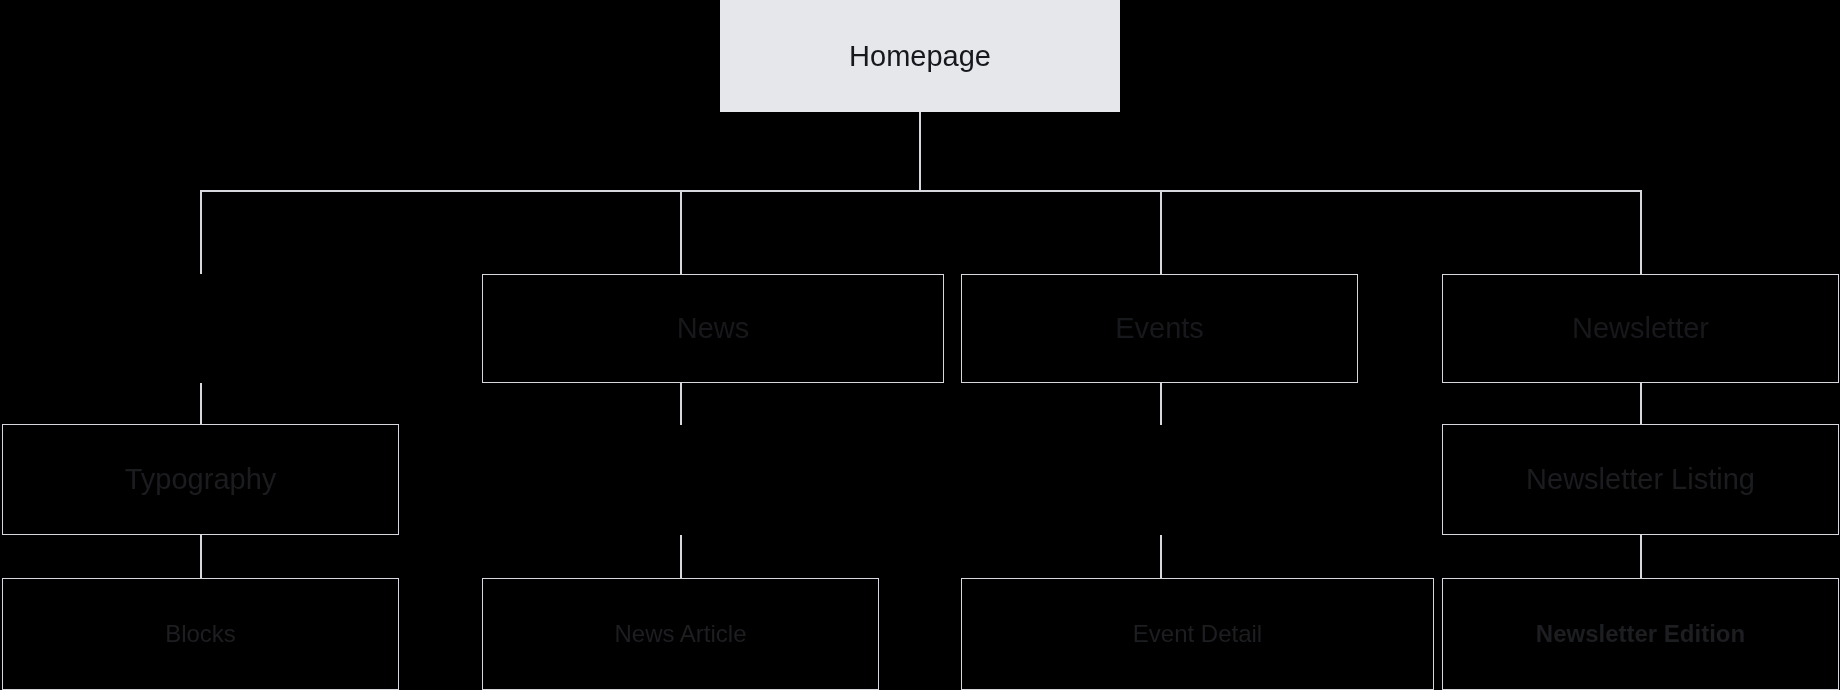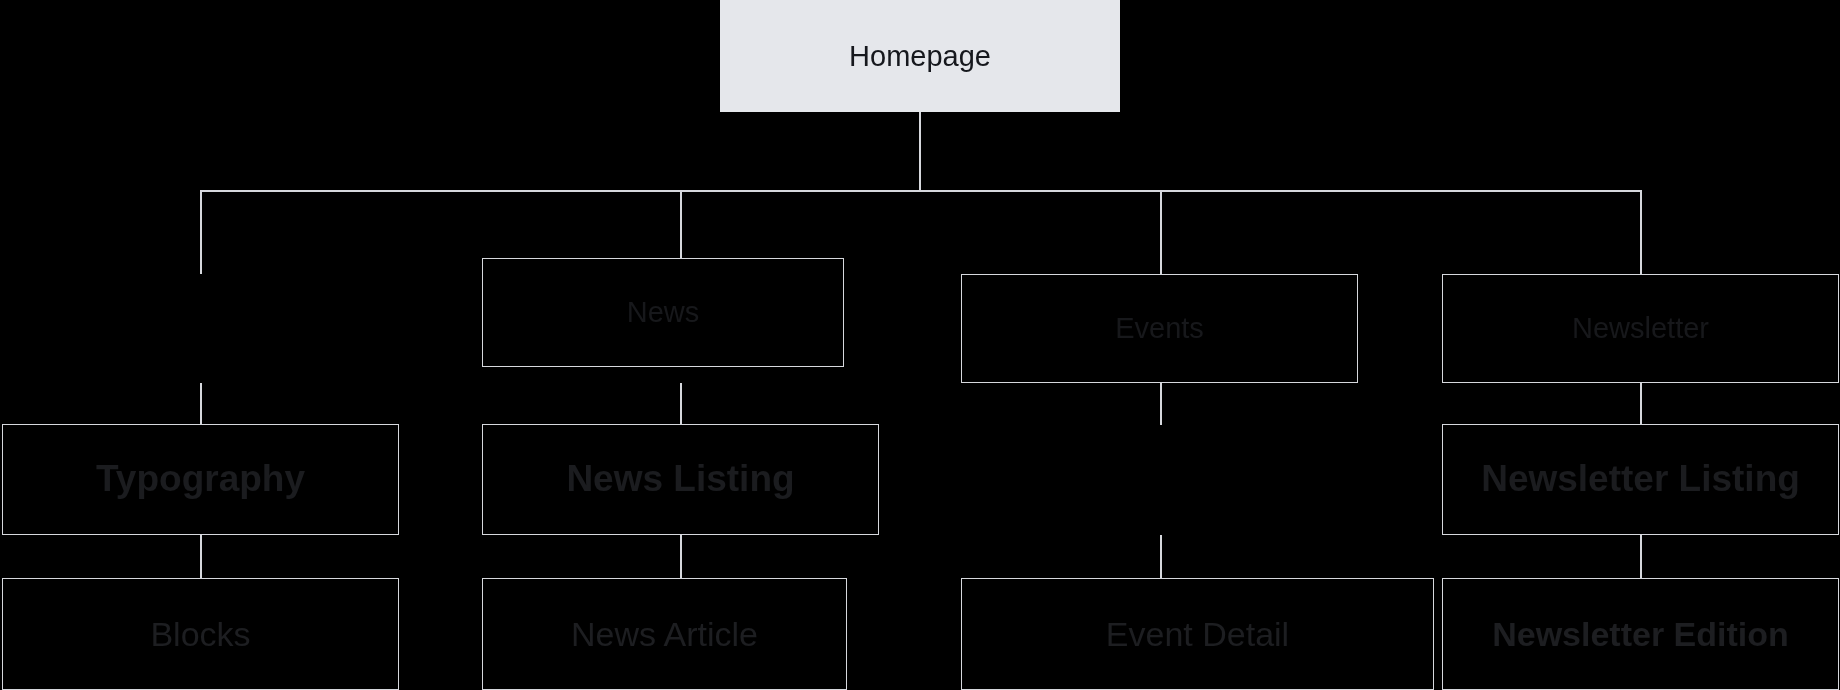--- a/index.html
+++ b/index.html
@@ -51,29 +51,29 @@
     border: 1.5px solid #d6d8dd;
     color: #17181b;
     font-size: 29px;
     font-weight: 400;
   }
 
   .node-leaf {
     background: #000000;
     border: 1.5px solid #d6d8dd;
     color: #1b1c1f;
-    font-size: 37px;
-    font-weight: 700;
+    font-size: 29px;
+    font-weight: 400;
   }
 
   .node-leaf2 {
     background: #000000;
     border: 1.5px solid #d6d8dd;
     color: #1d1e21;
-    font-size: 34px;
+    font-size: 24px;
     font-weight: 400;
   }
 
   .node-label {
     display: block;
     padding: 0 10px;
     white-space: nowrap;
   }
 </style>
 </head>
@@ -96,29 +96,26 @@
 
   <div class="line-v" style="left:200px; top:383px; height:42px;"></div>
   <div class="node node-leaf" style="left:2px; top:424px; width:397px; height:111px;">
     <span class="node-label">Typography</span>
   </div>
   <div class="line-v" style="left:200px; top:535px; height:44px;"></div>
   <div class="node node-leaf2" style="left:2px; top:578px; width:397px; height:112px;">
     <span class="node-label">Blocks</span>
   </div>
 
-  <div class="node node-branch" style="left:482px; top:258px; width:362px; height:109px;">
+  <div class="node node-branch" style="left:482px; top:274px; width:462px; height:109px;">
     <span class="node-label">News</span>
   </div>
   <div class="line-v" style="left:680px; top:383px; height:42px;"></div>
-  <div class="node node-leaf" style="left:482px; top:424px; width:397px; height:111px;">
-    <span class="node-label">News Listing</span>
-  </div>
   <div class="line-v" style="left:680px; top:535px; height:44px;"></div>
-  <div class="node node-leaf2" style="left:482px; top:578px; width:365px; height:112px;">
+  <div class="node node-leaf2" style="left:482px; top:578px; width:397px; height:112px;">
     <span class="node-label">News Article</span>
   </div>
 
   <div class="node node-branch" style="left:961px; top:274px; width:397px; height:109px;">
     <span class="node-label">Events</span>
   </div>
   <div class="line-v" style="left:1160px; top:383px; height:42px;"></div>
   <div class="line-v" style="left:1160px; top:535px; height:44px;"></div>
   <div class="node node-leaf2" style="left:961px; top:578px; width:473px; height:112px;">
     <span class="node-label">Event Detail</span>

